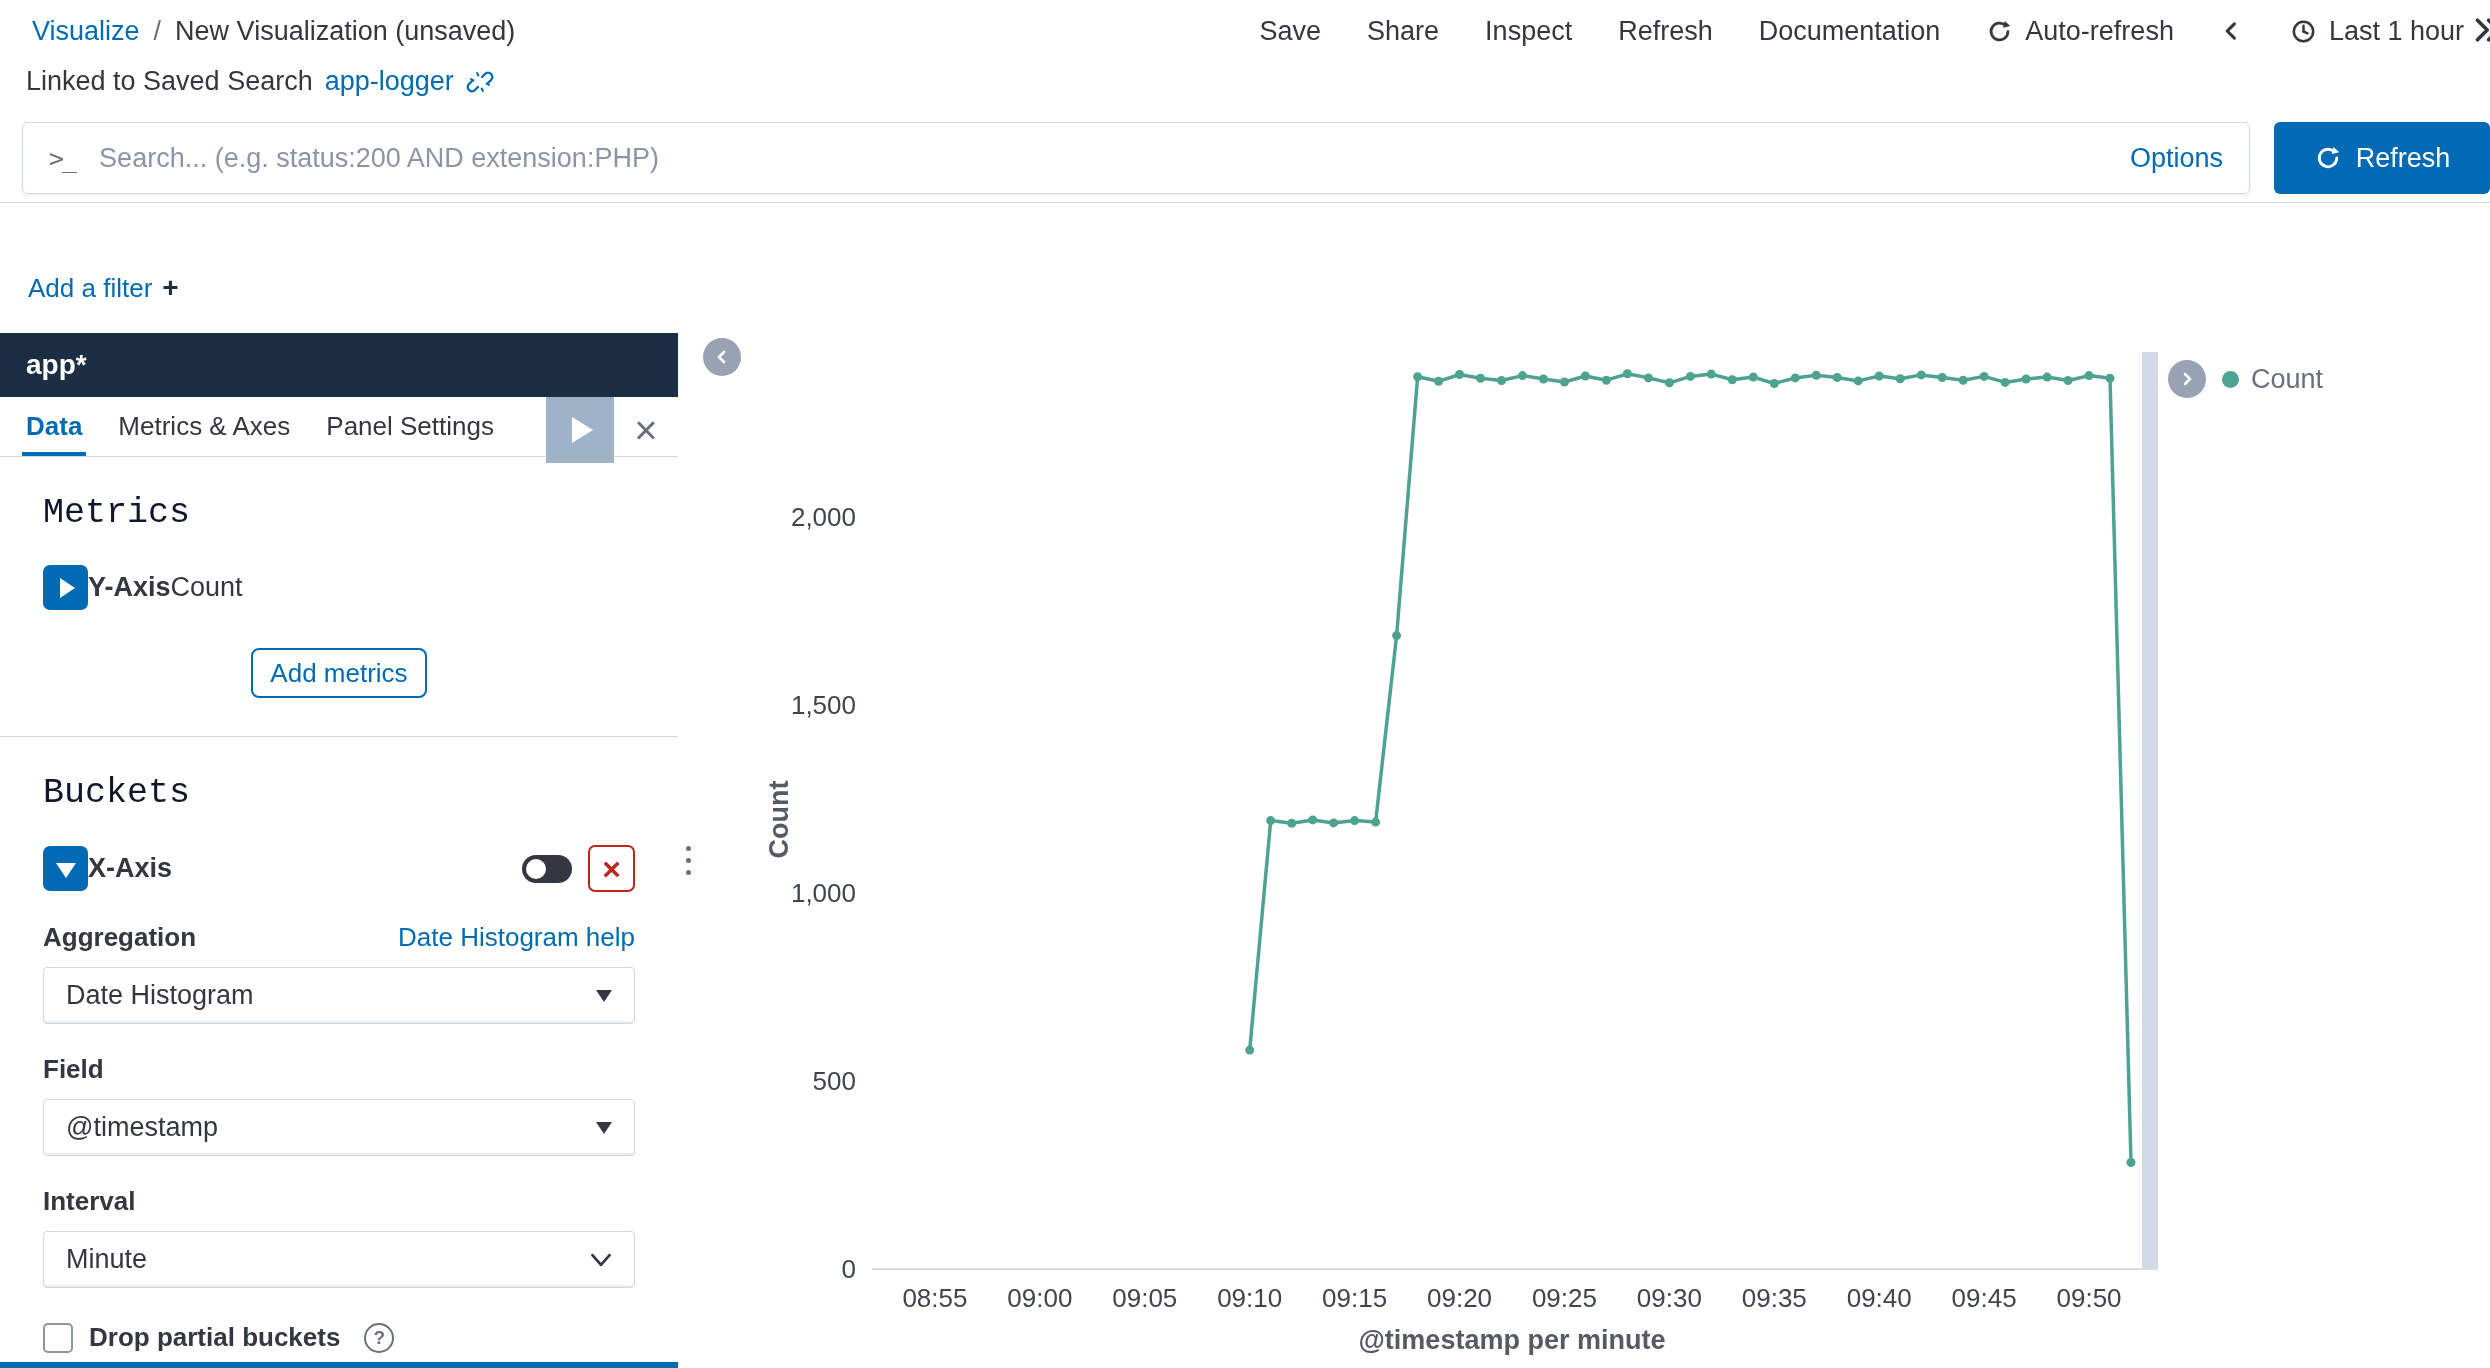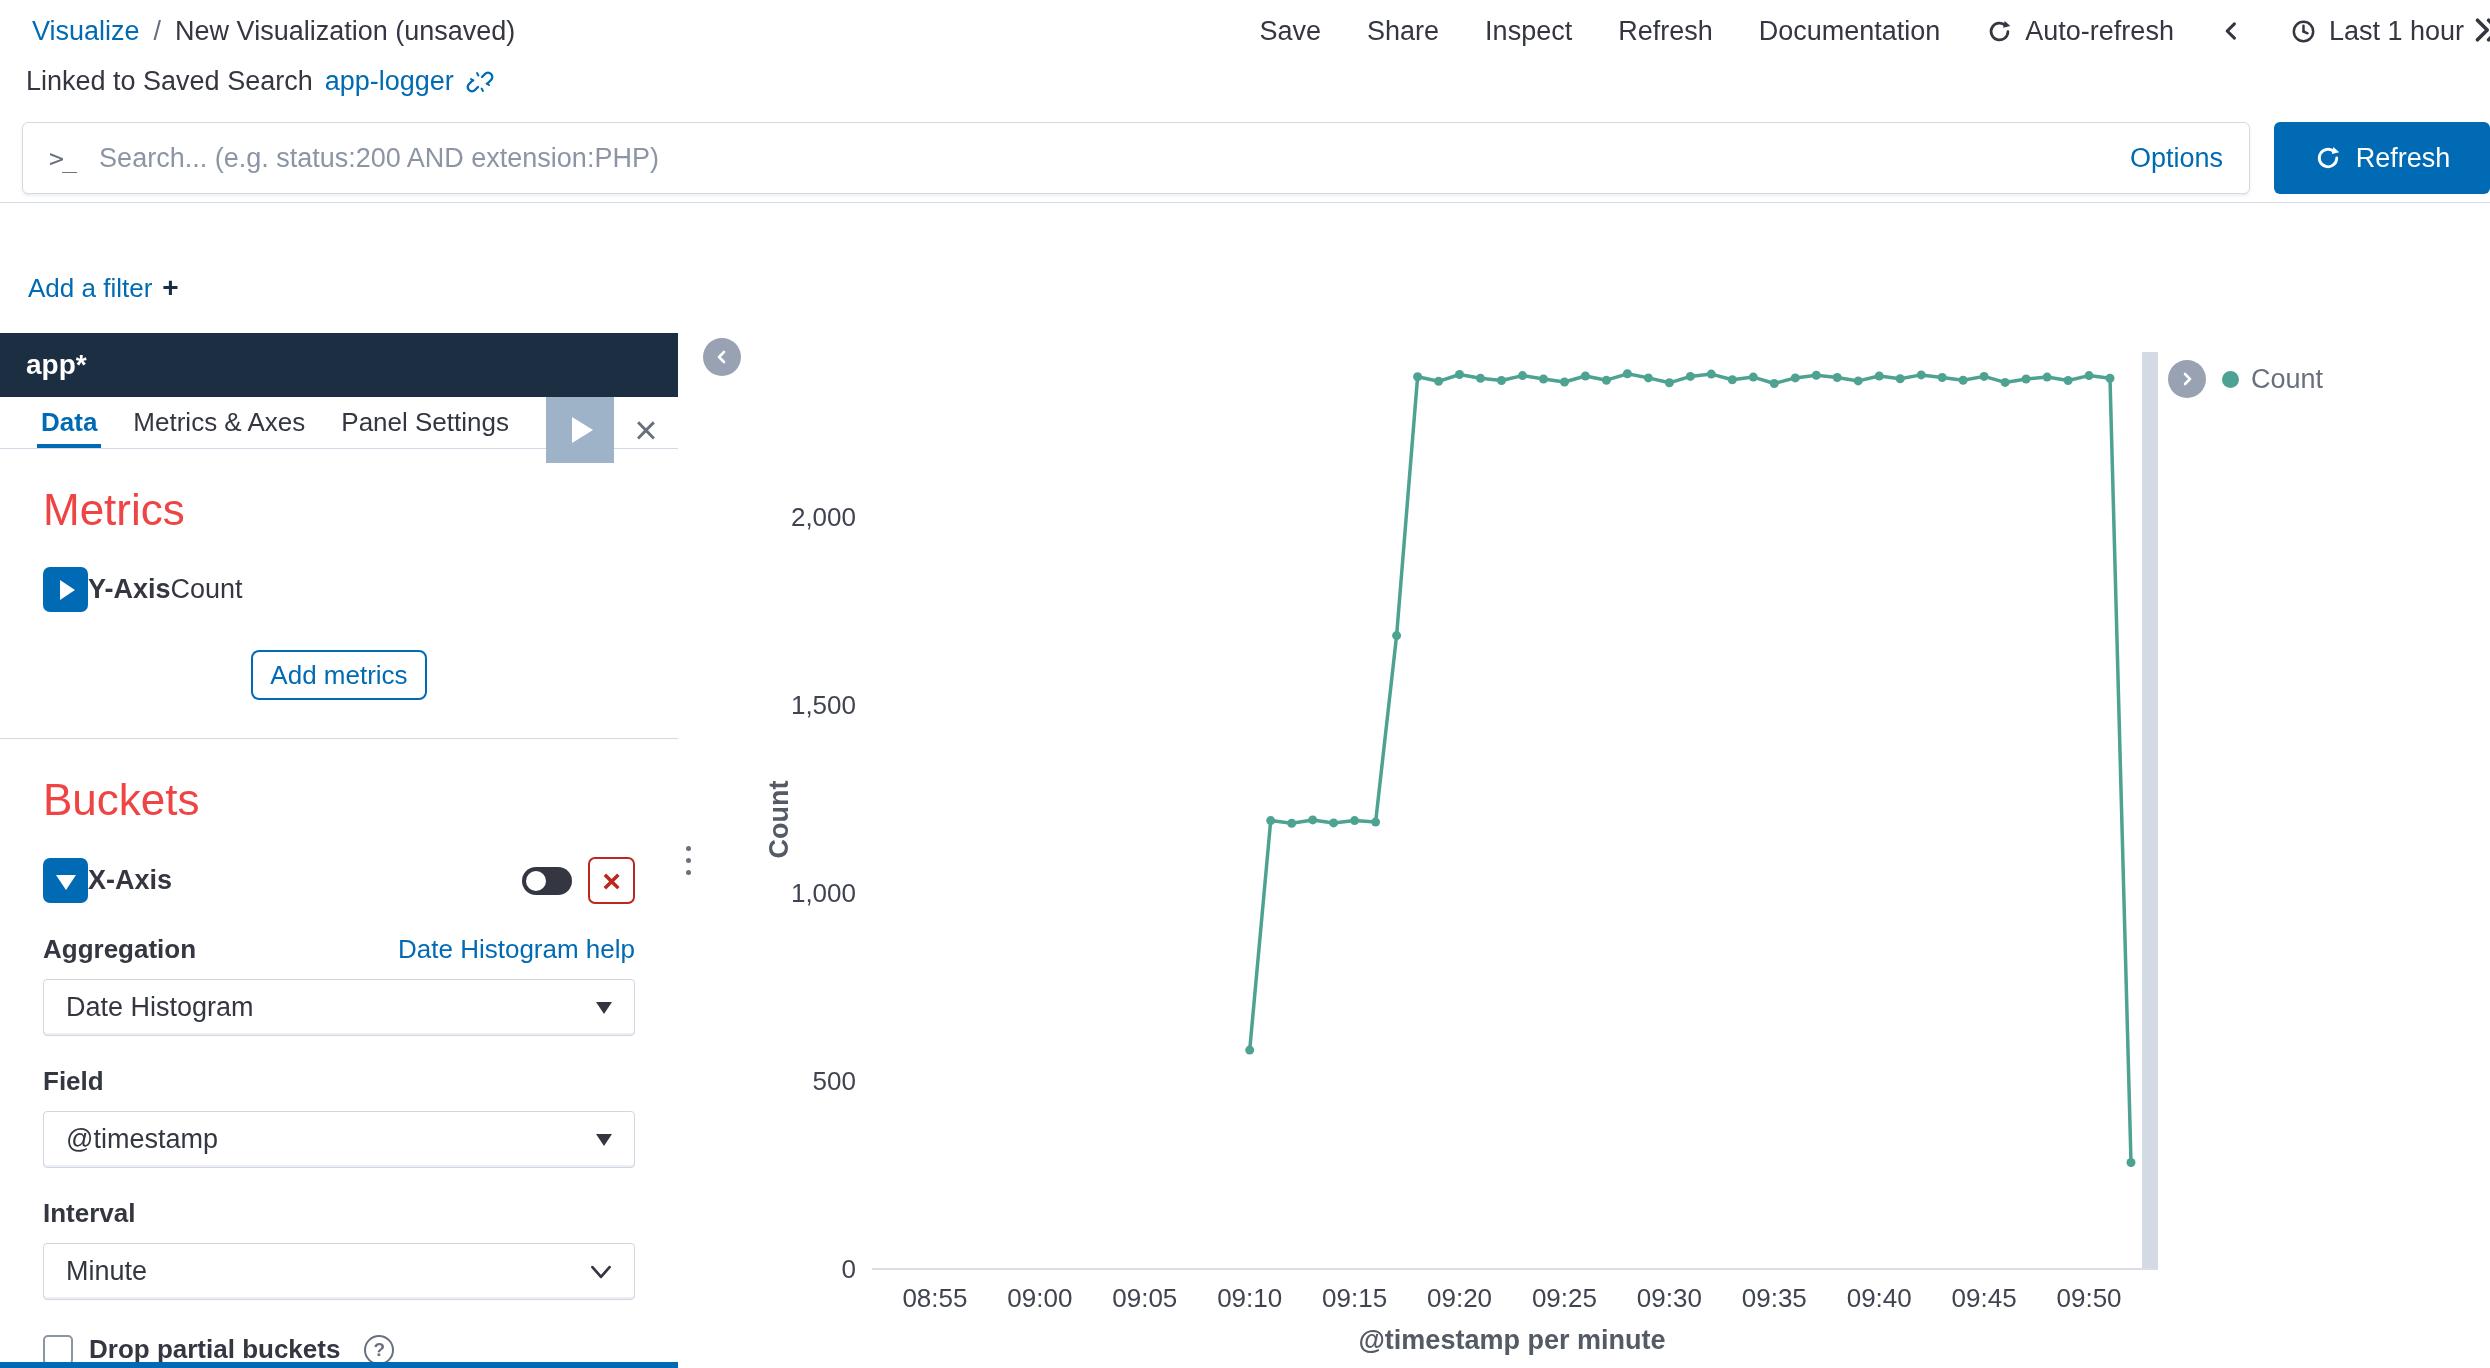--- a/index.html
+++ b/index.html
@@ -34,30 +34,30 @@
   .top-divider{position:absolute;top:202px;left:0;right:0;height:1px;background:#d3dae6;box-shadow:0 3px 5px rgba(0,0,0,.05);}
 
   
   .filter-row{position:absolute;top:272px;left:28px;font-size:26px;}
   .add-filter{display:inline-flex;align-items:center;gap:10px;}
   .plus-glyph{color:#1c2f42;font-weight:bold;font-size:28px;}
 
   
   .sidebar{position:absolute;top:333px;left:0;width:678px;bottom:0;background:#fff;overflow:hidden;}
   .sidebar-header{height:64px;background:#1c2f42;color:#fff;font-size:28px;font-weight:bold;display:flex;align-items:center;padding:0 26px;}
-  .tabs{height:52px;border-bottom:1px solid #d3dae6;display:flex;align-items:stretch;padding-left:23px;}
+  .tabs{height:60px;border-bottom:1px solid #d3dae6;display:flex;align-items:stretch;padding-left:8px;}
   .tab{display:flex;align-items:center;padding:0 18px;font-size:26px;color:#343741;cursor:pointer;position:relative;}
   .tab.active{color:#006bb4;font-weight:bold;}
   .tab.active::after{content:"";position:absolute;left:14px;right:14px;bottom:0;height:4px;background:#006bb4;}
   .apply-btn{margin-left:auto;width:68px;height:66px;background:#9fb3c8;border:none;display:flex;align-items:center;justify-content:center;cursor:pointer;}
   .play-tri{width:0;height:0;border-left:21px solid #fff;border-top:13px solid transparent;border-bottom:13px solid transparent;margin-left:5px;}
   .close-btn{width:64px;height:66px;background:none;border:none;font-size:40px;color:#69707d;cursor:pointer;line-height:1;}
   .section{padding:36px 43px 34px;}
   .section-divider{height:1px;background:#d3dae6;}
-  .section-h{font-size:44px;color:#ef4444;}
+  .section-h{font-size:35px;color:#0f172a;font-family:Liberation Mono, monospace;}
   .axis-row{display:flex;align-items:center;margin-top:32px;}
   .axis-toggle-btn{width:45px;height:45px;border-radius:7px;background:#006bb4;border:none;display:flex;align-items:center;justify-content:center;cursor:pointer;flex:0 0 auto;}
   .tri-right{width:0;height:0;border-left:15px solid #fff;border-top:10px solid transparent;border-bottom:10px solid transparent;margin-left:4px;}
   .tri-down{width:0;height:0;border-top:15px solid #fff;border-left:10px solid transparent;border-right:10px solid transparent;margin-top:4px;}
   .axis-label{font-weight:bold;font-size:27px;}
   .axis-value{font-size:27px;}
   .spacer{flex:1;}
   .add-metrics-btn{display:block;margin:38px auto 4px;padding:0 17px;height:50px;border:2px solid #006bb4;border-radius:8px;
     background:#fff;color:#006bb4;font-size:26px;cursor:pointer;}
   .switch{width:50px;height:28px;border-radius:15px;background:#343741;position:relative;cursor:pointer;flex:0 0 auto;}

